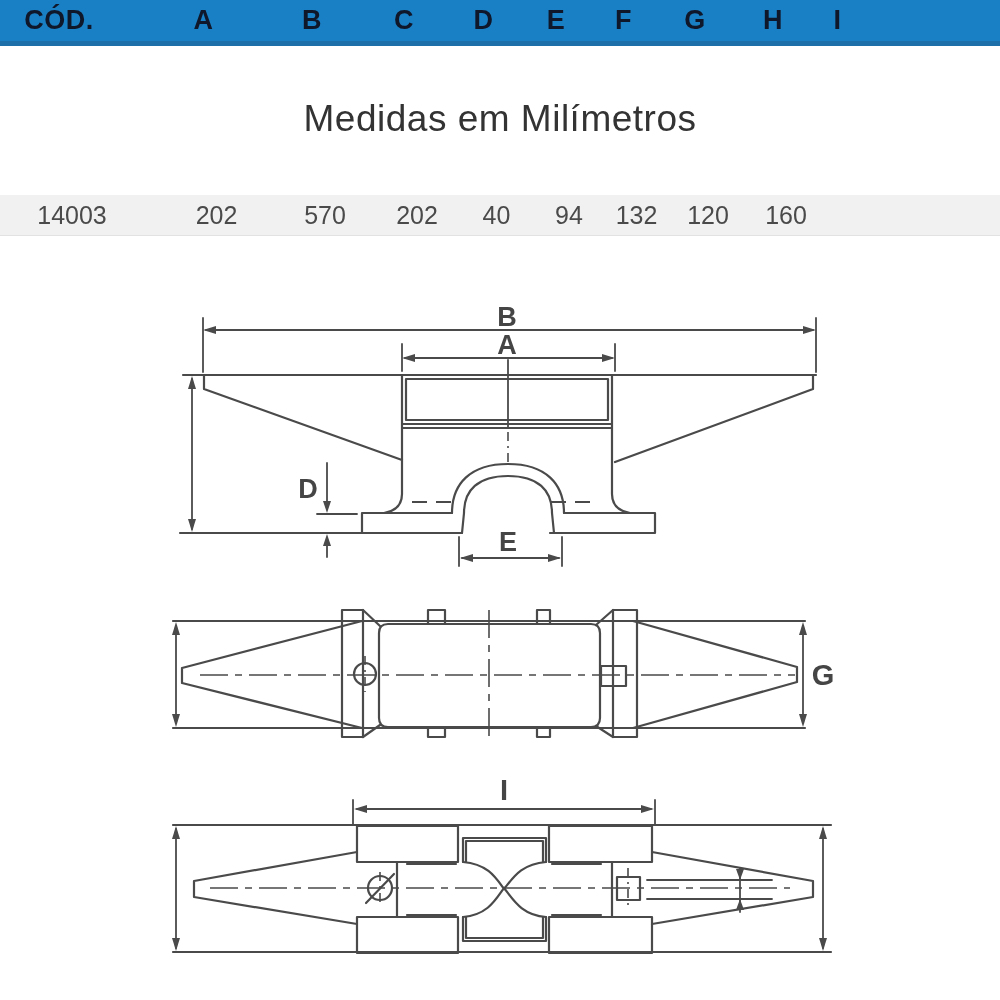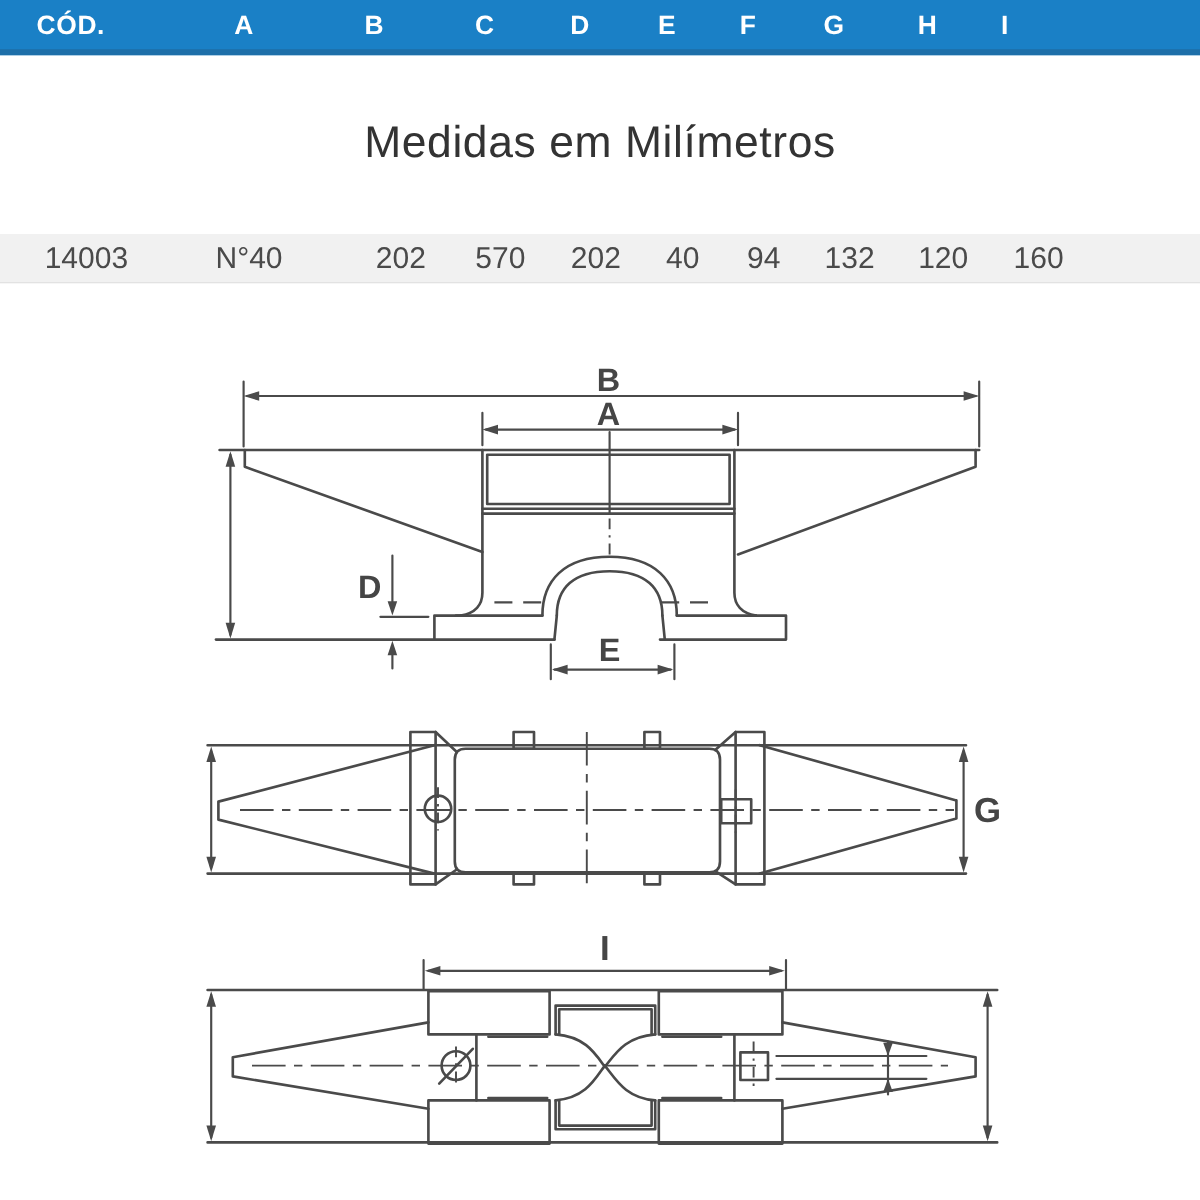--- a/index.html
+++ b/index.html
@@ -5,21 +5,21 @@
   html,body{margin:0;padding:0;background:#ffffff;}
   body{width:1000px;height:1000px;position:relative;overflow:hidden;
        font-family:"Liberation Sans",sans-serif;}
 
   
   .spec-grid{position:absolute;left:0;width:1000px;display:grid;
              grid-template-columns:128px 133px 102px 82px 77px 68px 67px 76px 80px 79px 108px;}
   .spec-grid>div{display:flex;align-items:center;justify-content:center;}
 
   .table-header{top:0;height:41px;background:#1a80c6;border-bottom:5px solid #1d6fa9;}
-  .table-header>div{color:#ffffff;font-weight:bold;font-size:22px;letter-spacing:.5px;}
+  .table-header>div{color:#0f172a;font-weight:bold;font-size:27px;letter-spacing:.5px;}
 
   .data-row{top:195px;height:40px;background:#f1f1f1;border-bottom:1px solid #e2e2e2;padding-left:13px;}
   .data-row>div{color:#4a4a4a;font-size:25px;}
 
   .c1{padding-right:10px;}
   .c3{padding-left:18px;}
   .c11{padding-right:30px;}
 
   
   .title-wrap{position:absolute;top:98px;left:0;width:1000px;text-align:center;}
@@ -52,21 +52,20 @@
   <div class="c10">H</div>
   <div class="c11">I</div>
 </div>
 
 <div class="title-wrap">
   <h1>Medidas em Milímetros</h1>
 </div>
 
 <div class="spec-grid data-row">
   <div class="c1">14003</div>
-  <div class="c2">N°40</div>
   <div class="c3">202</div>
   <div class="c4">570</div>
   <div class="c5">202</div>
   <div class="c6">40</div>
   <div class="c7">94</div>
   <div class="c8">132</div>
   <div class="c9">120</div>
   <div class="c10">160</div>
 </div>
 

